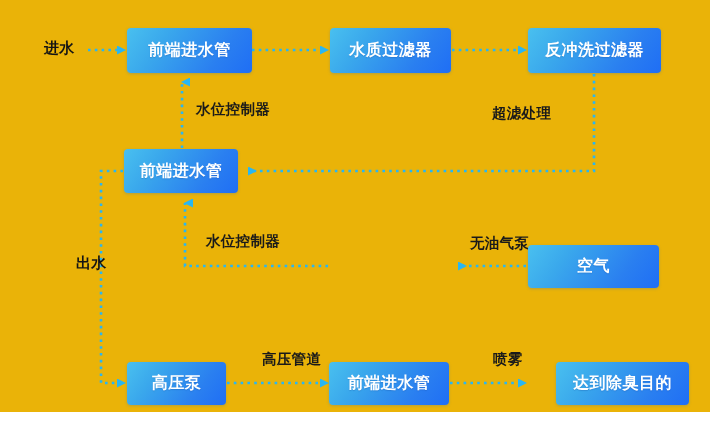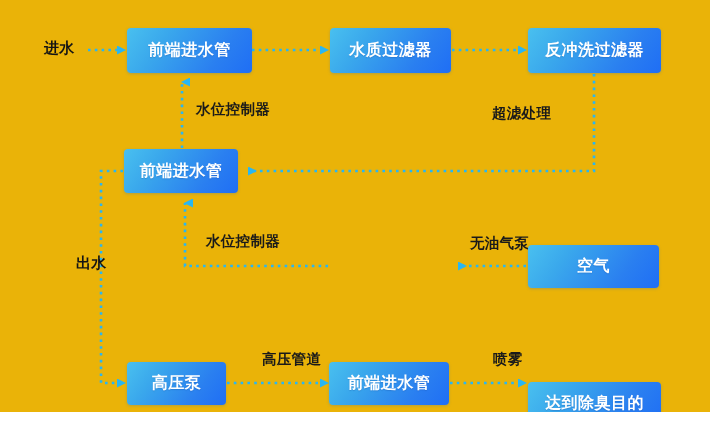--- a/index.html
+++ b/index.html
@@ -118,15 +118,15 @@
 
   <div class="node" style="left:124px; top:149px; width:114px; height:44px;">前端进水管</div>
 
 
   <div class="node" style="left:528px; top:245px; width:131px; height:43px;">空气</div>
 
   <div class="node" style="left:127px; top:362px; width:99px; height:43px;">高压泵</div>
 
   <div class="node" style="left:329px; top:362px; width:120px; height:43px;">前端进水管</div>
 
-  <div class="node" style="left:528px; top:362px; width:133px; height:43px;margin-top:20px;">达到除臭目的</div>
+  <div class="node" style="left:556px; top:362px; width:133px; height:43px;">达到除臭目的</div>
 
 </div>
 
 </body></html>

